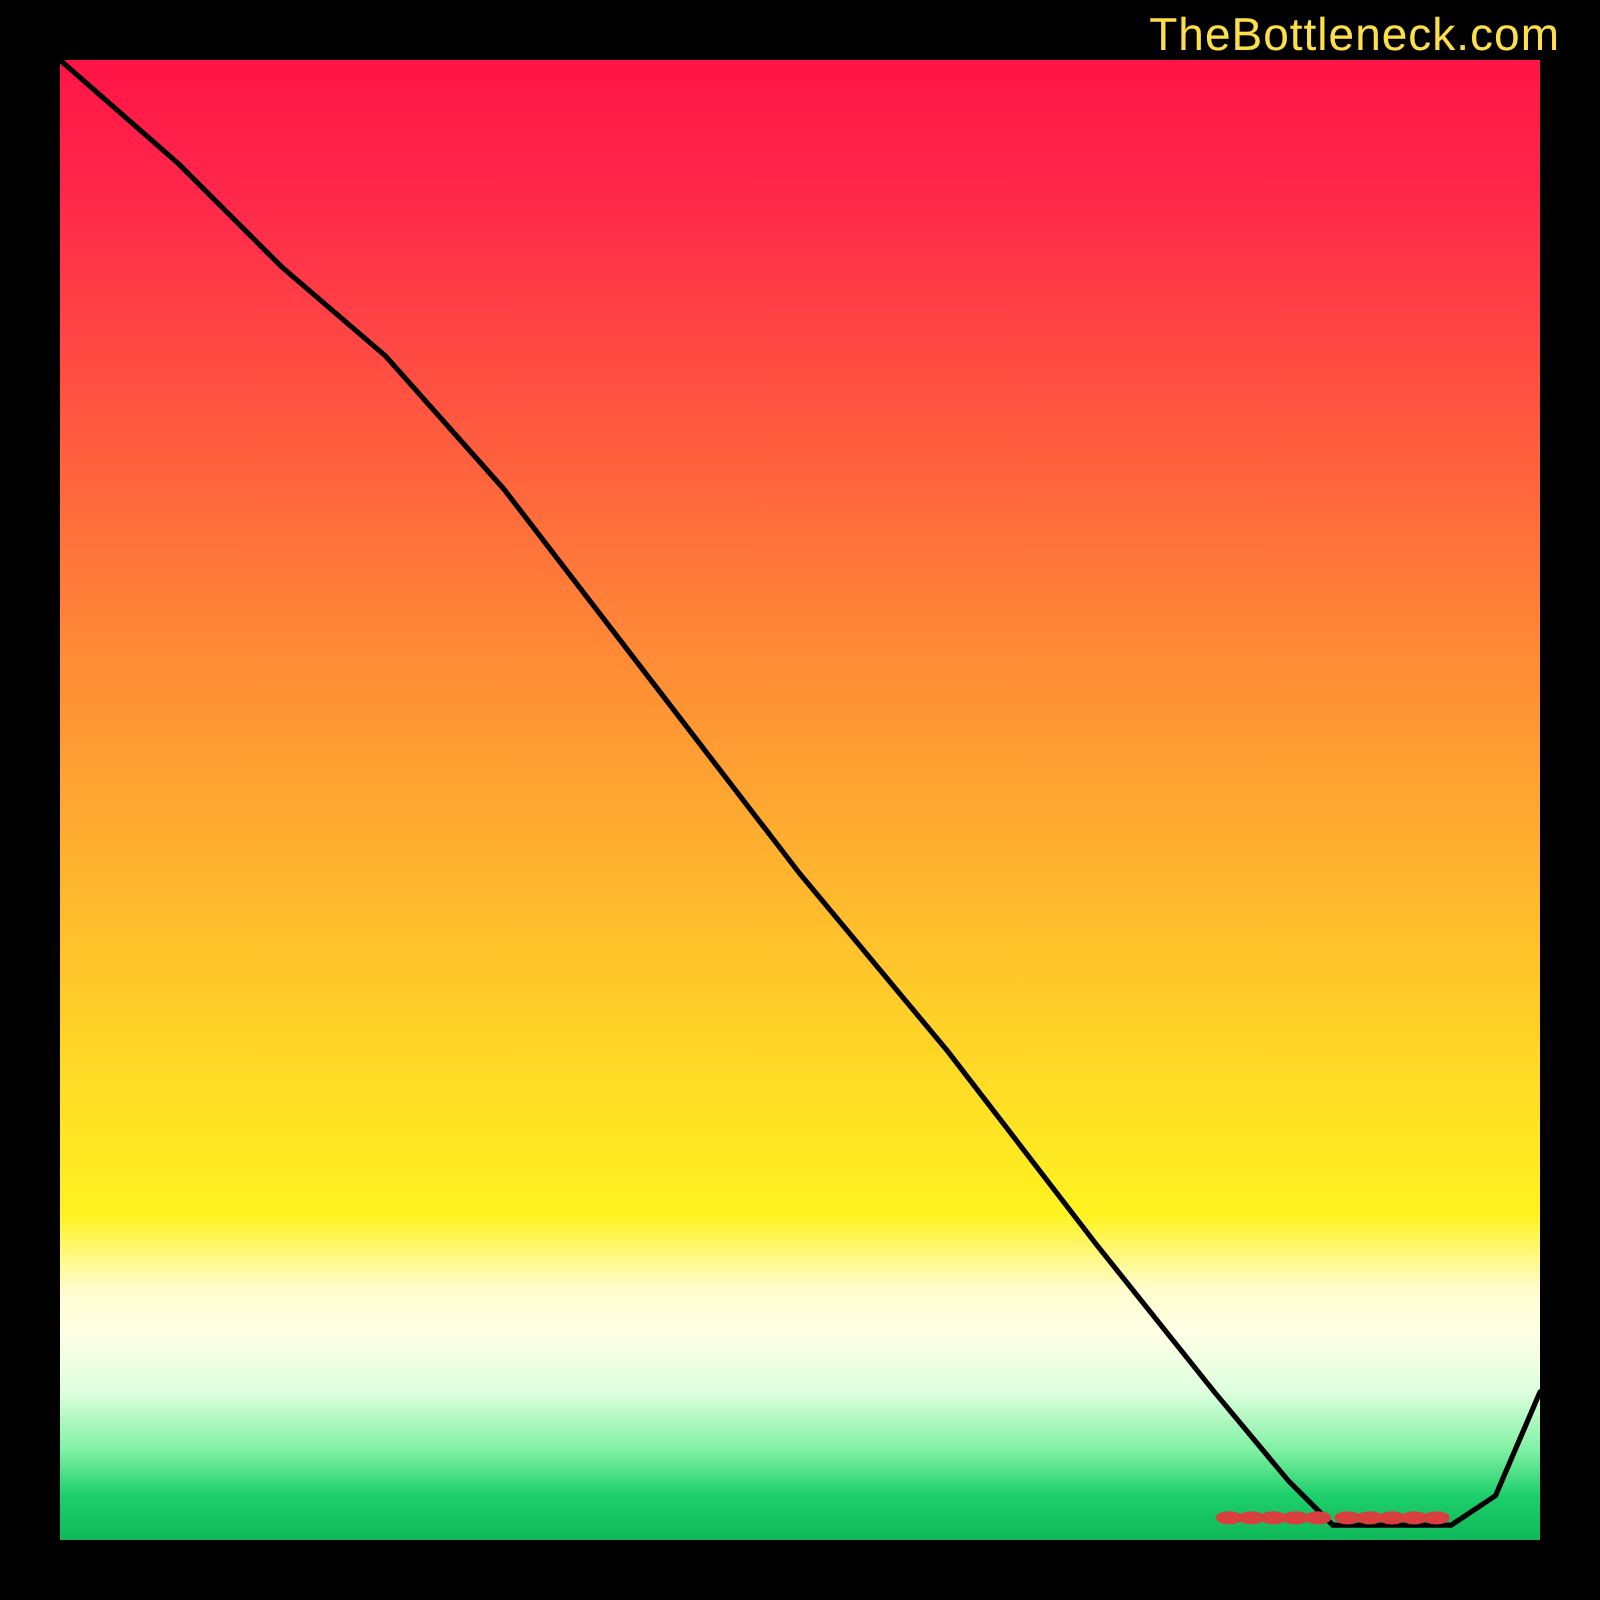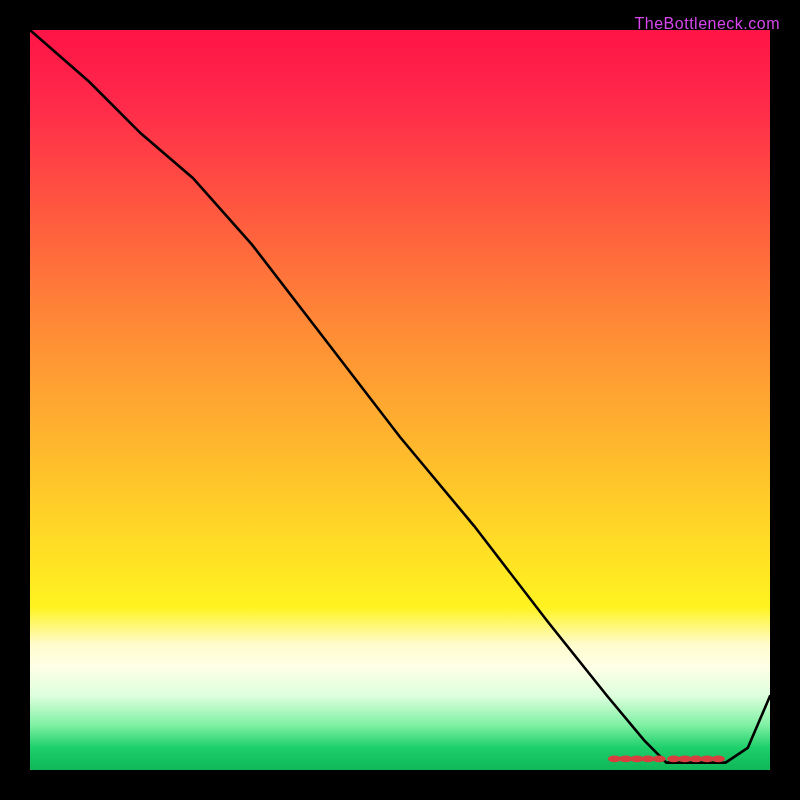--- a/index.html
+++ b/index.html
@@ -14,25 +14,24 @@
   .frame {
     position: relative;
     width: 800px;
     height: 800px;
     background: #000;
   }
   .watermark {
     position: absolute;
     top: 4px;
     right: 20px;
-    color: #d946ef;
-    font-size: 16px;
+    color: #fde047;
+    font-size: 23px;
     font-weight: 500;
     letter-spacing: 0.5px;
-    margin-top: 11px;
   }
   .plot-area {
     position: absolute;
     left: 30px;
     top: 30px;
     width: 740px;
     height: 740px;
   }
   .gradient {
     position: absolute;

